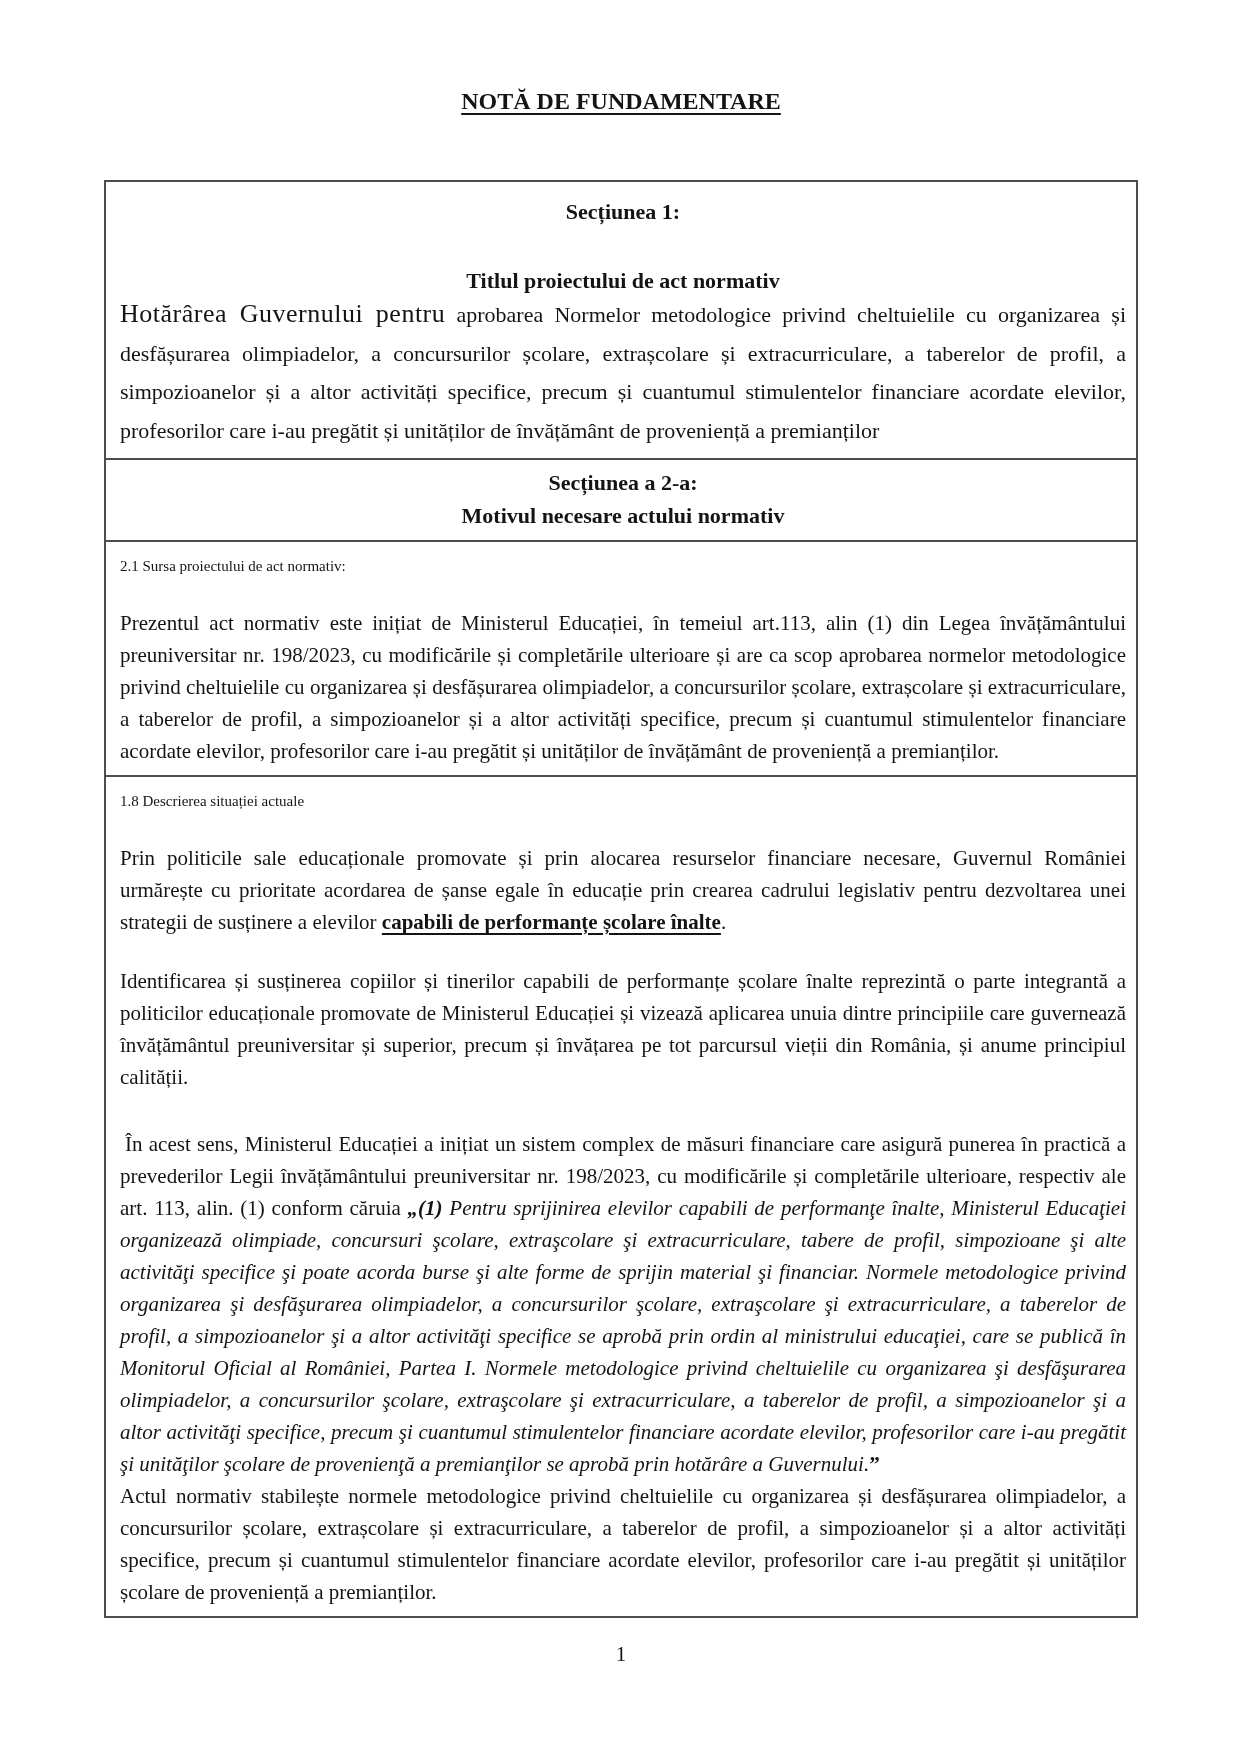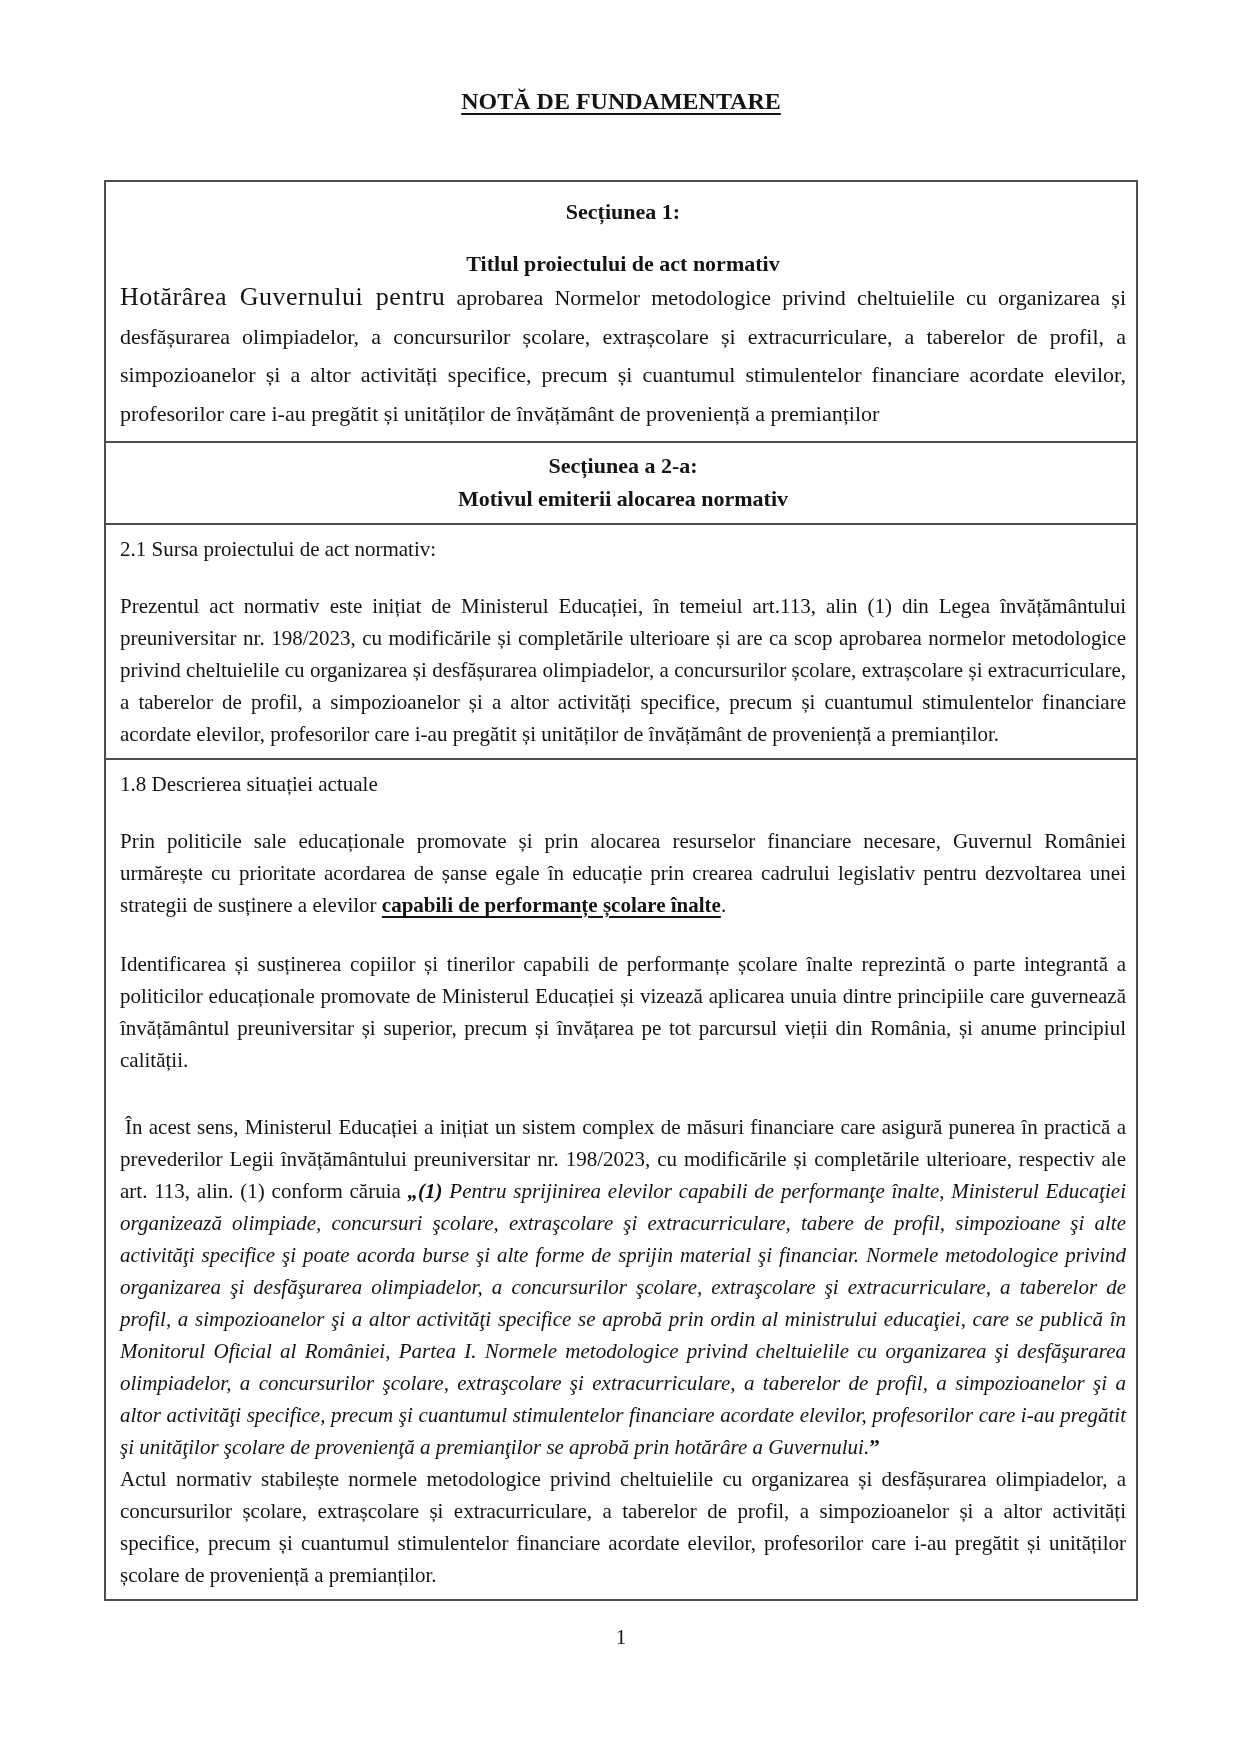--- a/index.html
+++ b/index.html
@@ -48,39 +48,39 @@
     font-size: 21px;
     line-height: 32px;
   }
   .sec-heading {
     font-size: 22px;
     font-weight: bold;
     line-height: 28px;
     text-align: center;
   }
   .row-s1 .sec-heading { margin-top: 6px; }
-  .row-s1 .sec-subheading { margin-top: 24px; }
+  .row-s1 .sec-subheading { margin-top: 41px; }
   .lead-para {
     font-size: 22px;
     line-height: 38.5px;
     text-align: justify;
   }
   .lead-para .lead {
     font-size: 26px;
     letter-spacing: 0.5px;
   }
   .row-s2 {
     padding-top: 6px;
     padding-bottom: 8px;
   }
   .row-s2 .sec-heading {
     line-height: 33px;
   }
   .cell-label {
-    font-size: 21px;
+    font-size: 15px;
     line-height: 28px;
   }
   .body-para {
     margin-top: 27px;
     text-align: justify;
   }
   .tight-para {
     margin-top: 0;
     text-align: justify;
   }
@@ -121,21 +121,21 @@
     <div class="doc-table">
 
       <div class="row row-s1">
         <p class="sec-heading">Secțiunea 1:</p>
         <p class="sec-heading sec-subheading">Titlul proiectului de act normativ</p>
         <p class="lead-para"><span class="lead">Hotărârea Guvernului pentru</span><span> aprobarea Normelor metodologice privind cheltuielile cu organizarea și desfășurarea olimpiadelor, a concursurilor școlare, extrașcolare și extracurriculare, a taberelor de profil, a simpozioanelor și a altor activități specifice, precum și cuantumul stimulentelor financiare acordate elevilor, profesorilor care i-au pregătit și unităților de învățământ de proveniență a premianților</span></p>
       </div>
 
       <div class="row row-s2">
         <p class="sec-heading">Secțiunea a 2-a:</p>
-        <p class="sec-heading">Motivul emiterii alocarea normativ</p>
+        <p class="sec-heading">Motivul necesare actului normativ</p>
       </div>
 
       <div class="row row-s21">
         <p class="cell-label">2.1 Sursa proiectului de act normativ:</p>
         <p class="body-para">Prezentul act normativ este inițiat de Ministerul Educației, în temeiul art.113, alin (1) din Legea învățământului preuniversitar nr. 198/2023, cu modificările și completările ulterioare  și are ca scop aprobarea normelor metodologice privind cheltuielile cu organizarea și desfășurarea olimpiadelor, a concursurilor școlare, extrașcolare și extracurriculare, a taberelor de profil, a simpozioanelor și a altor activități specifice, precum și cuantumul stimulentelor financiare acordate elevilor, profesorilor care i-au pregătit și unităților de învățământ de proveniență a premianților.</p>
       </div>
 
       <div class="row row-s22">
         <p class="cell-label">1.8 Descrierea situației actuale</p>
         <p class="body-para"><span>Prin politicile sale educaționale promovate și prin alocarea resurselor financiare necesare, Guvernul României urmărește cu prioritate acordarea de șanse egale în educație prin crearea cadrului legislativ pentru dezvoltarea unei strategii  de susținere  a  elevilor </span><span class="emph-underline">capabili de performanțe școlare înalte</span><span>.</span></p>

